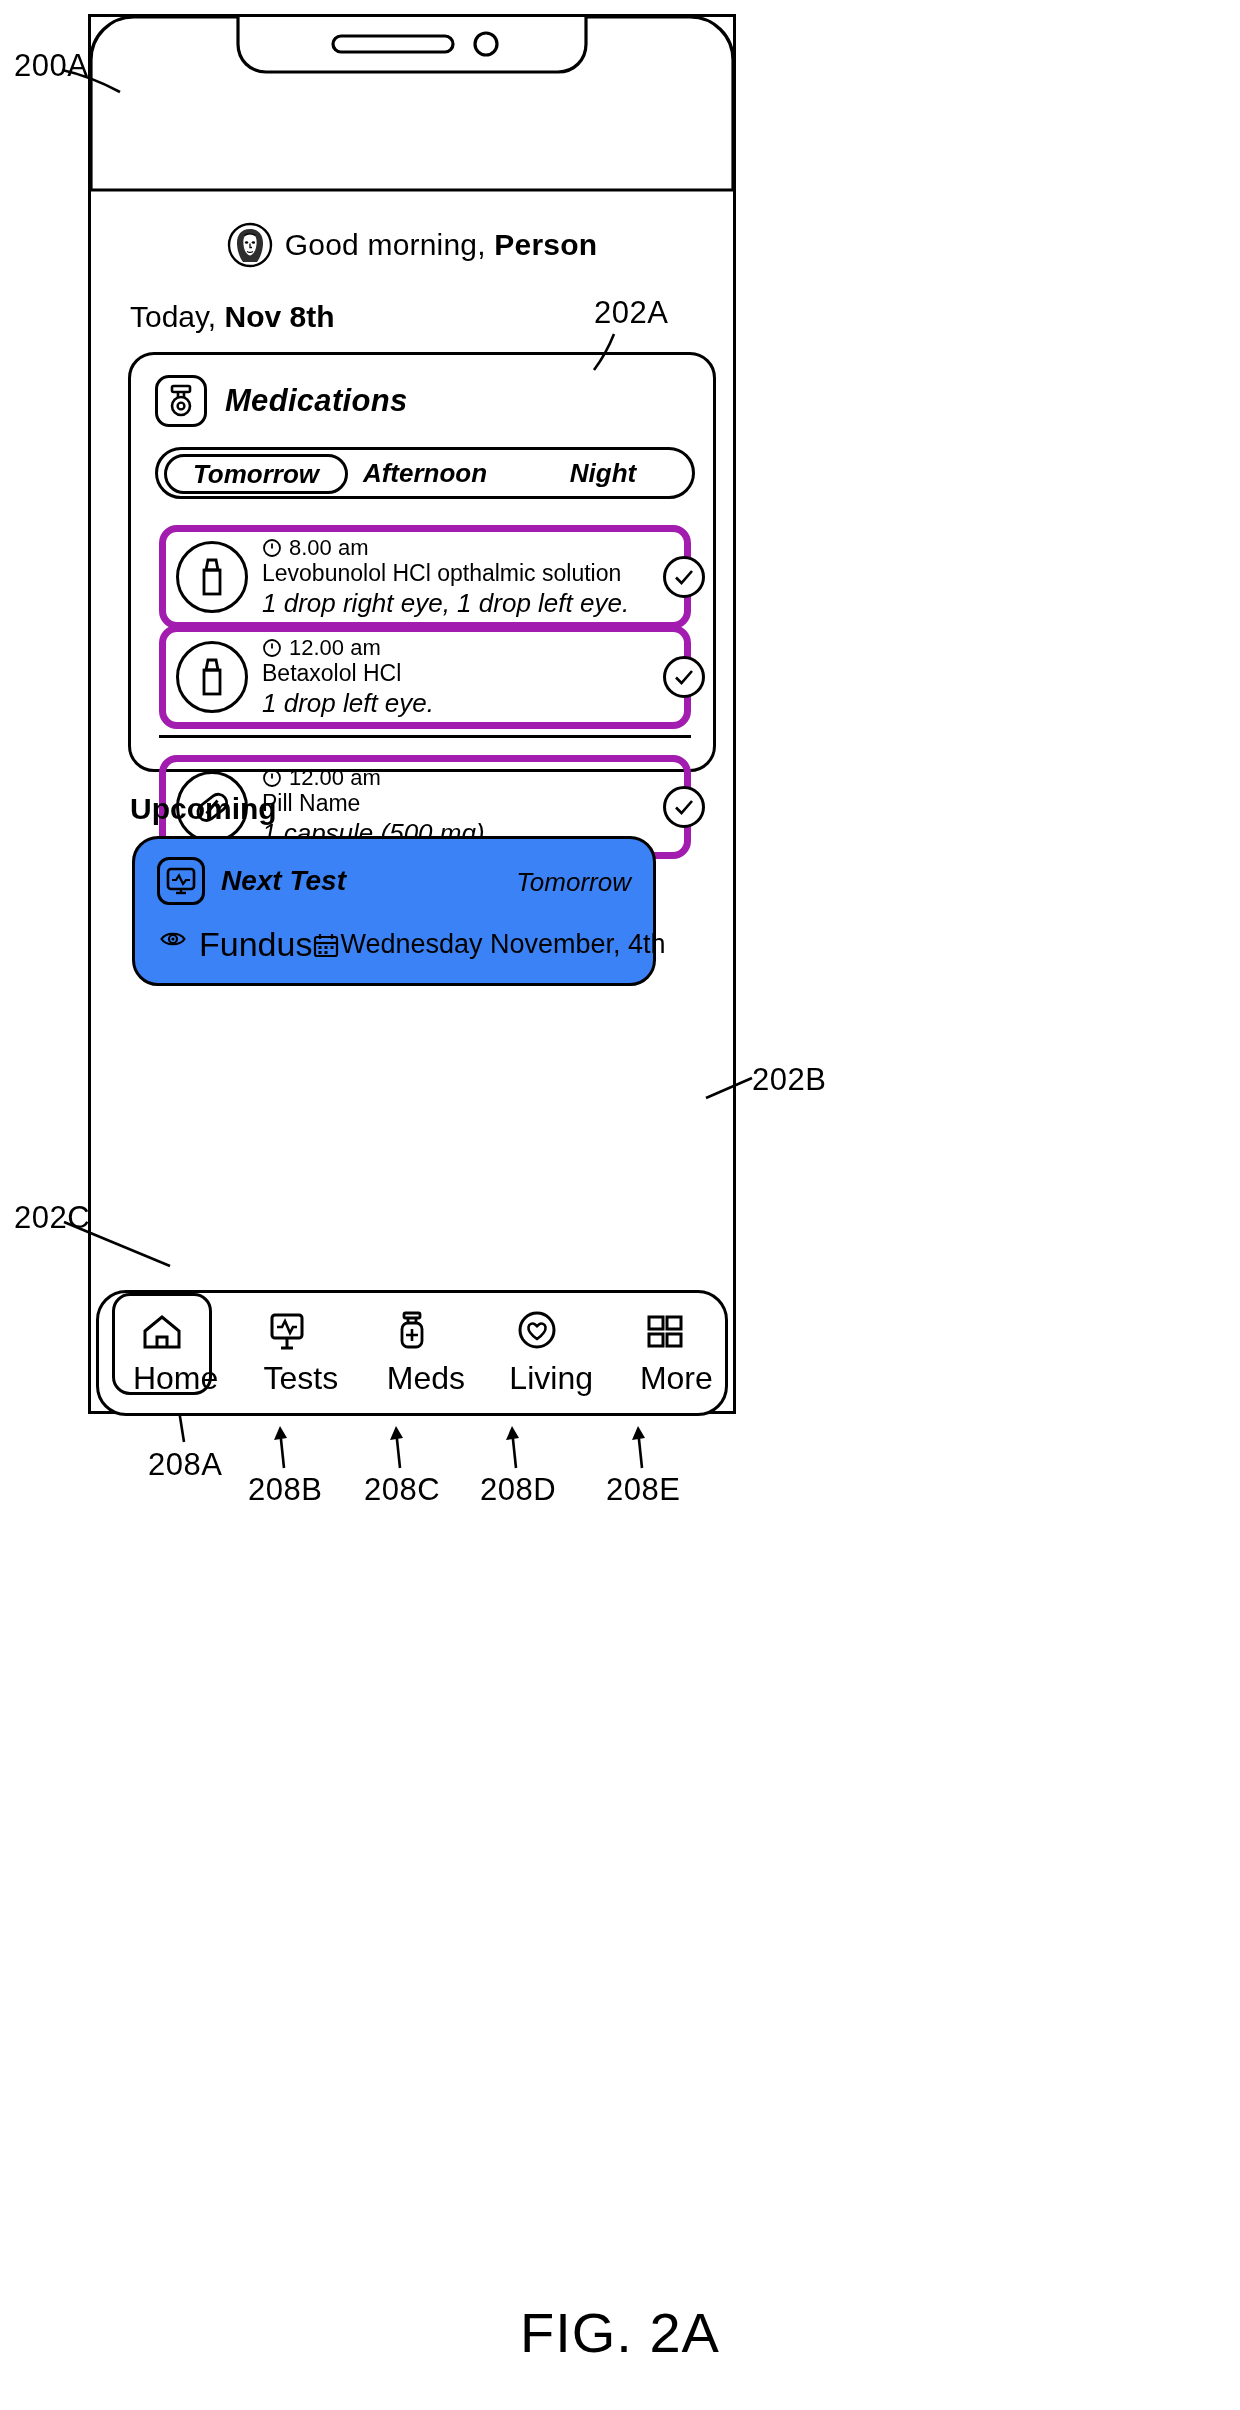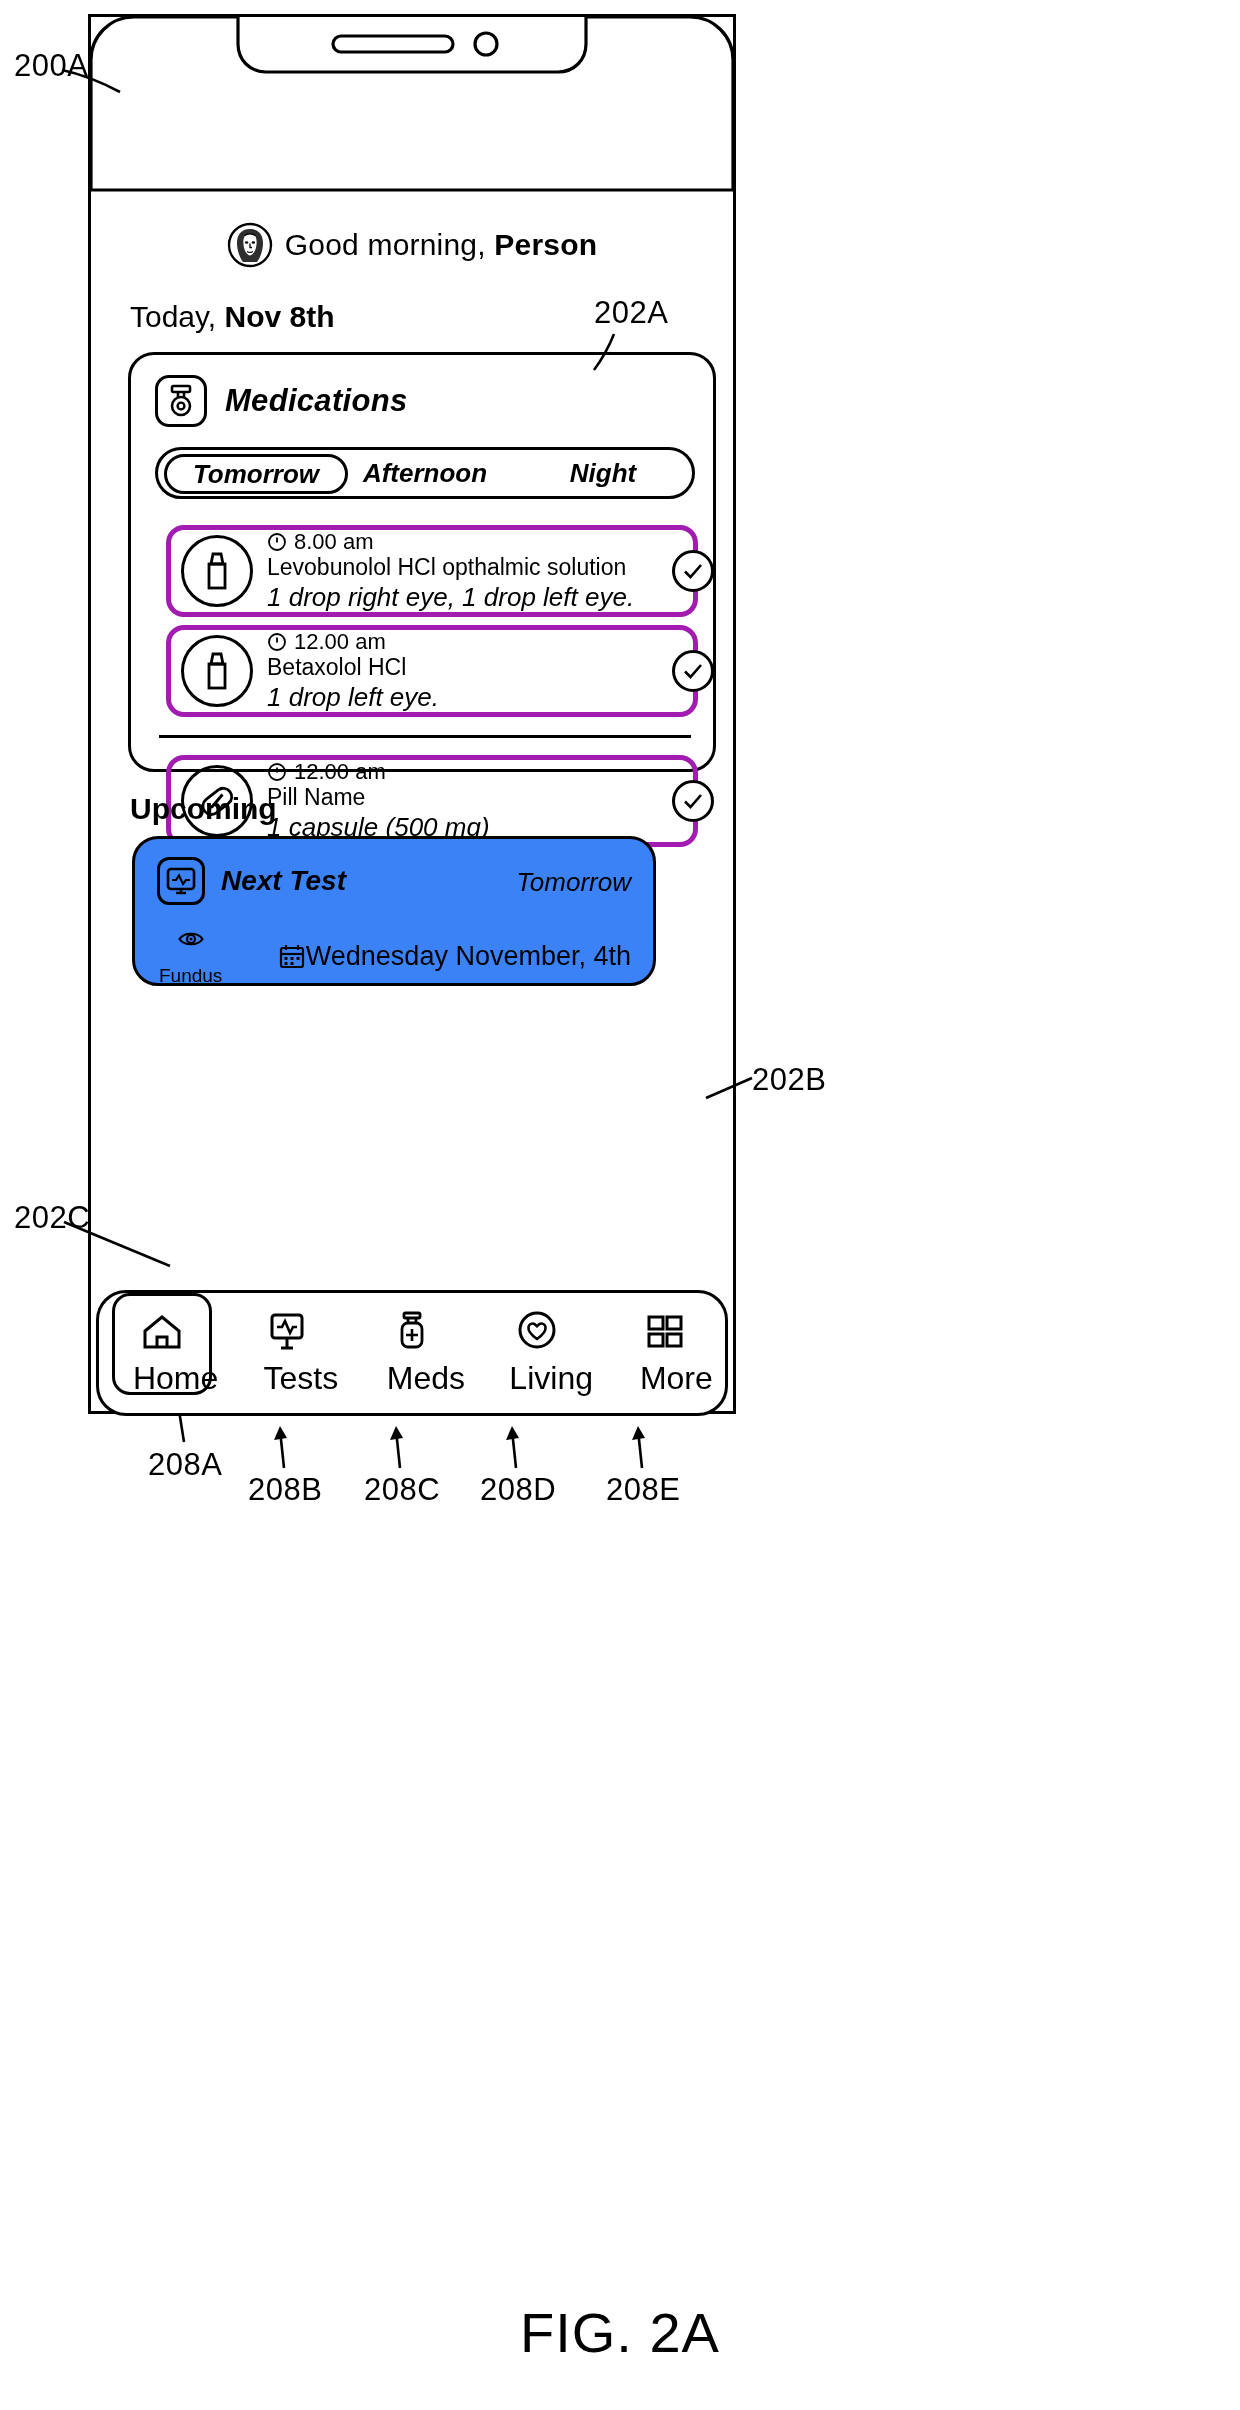--- a/index.html
+++ b/index.html
@@ -37,39 +37,39 @@
   .head-icon{width:52px;height:52px;border:3px solid #000;border-radius:14px;box-sizing:border-box;position:relative;}
   .card-title{font-size:31px;font-weight:bold;font-style:italic;white-space:nowrap;letter-spacing:.3px;}
 
   
   .seg{position:absolute;left:24px;top:92px;width:540px;height:52px;border:3px solid #000;border-radius:26px;box-sizing:border-box;display:flex;align-items:center;}
   .seg-item{flex:1;text-align:center;font-size:26px;font-weight:bold;font-style:italic;white-space:nowrap;}
   .seg-pill{position:absolute;left:6px;top:4px;width:184px;height:40px;border:3px solid #000;border-radius:22px;box-sizing:border-box;}
   .seg-pill-label{position:absolute;left:6px;top:4px;width:184px;height:40px;display:flex;align-items:center;justify-content:center;font-size:26px;font-weight:bold;font-style:italic;}
 
   
-  .med-row{position:absolute;left:35px;width:532px;height:92px;border:5px solid #a21caf;border-radius:18px;box-sizing:border-box;display:flex;align-items:center;}
+  .med-row{position:absolute;left:28px;width:532px;height:104px;border:7px solid #a21caf;border-radius:18px;box-sizing:border-box;display:flex;align-items:center;}
   .med-icon{width:72px;height:72px;flex:0 0 72px;margin-left:10px;border:3px solid #000;border-radius:50%;box-sizing:border-box;position:relative;}
   .med-text{flex:1;margin-left:14px;}
   .med-time{display:flex;align-items:center;gap:7px;font-size:22px;line-height:1.12;white-space:nowrap;}
   .med-name{font-size:23px;line-height:1.18;white-space:nowrap;}
   .med-dose{font-size:26px;font-style:italic;line-height:1.18;white-space:nowrap;}
   .med-check{width:42px;height:42px;flex:0 0 42px;margin-right:-21px;border:3px solid #000;border-radius:50%;box-sizing:border-box;background:#fff;position:relative;}
 
   .med-divider{position:absolute;left:28px;width:532px;height:3px;background:#000;}
 
   
   .upcoming-title{position:absolute;left:38px;top:592px;font-size:30px;font-weight:bold;}
   .up-card{position:absolute;left:40px;width:524px;border:3px solid #000;border-radius:26px;box-sizing:border-box;background:#3b82f6;}
   .up-head{position:absolute;left:22px;top:18px;display:flex;align-items:center;gap:16px;}
   .up-icon{width:48px;height:48px;border:3px solid #000;border-radius:12px;box-sizing:border-box;position:relative;}
   .up-title{font-size:28px;font-weight:bold;font-style:italic;white-space:nowrap;}
   .up-when{position:absolute;right:22px;top:28px;font-size:26px;font-style:italic;white-space:nowrap;}
   .up-body{position:absolute;left:24px;top:86px;right:22px;display:flex;align-items:center;justify-content:space-between;}
-  .up-left{display:flex;align-items:center;gap:12px;font-size:19px;white-space:nowrap;flex-direction:column;}
+  .up-left{display:flex;align-items:flex-start;gap:12px;font-size:34px;white-space:nowrap;}
   .up-right{display:flex;align-items:center;font-size:27px;white-space:nowrap;}
 
   
   .tabbar{position:absolute;left:96px;top:1290px;width:632px;height:126px;border:3px solid #000;border-radius:30px;box-sizing:border-box;background:#fff;display:flex;align-items:center;justify-content:space-around;z-index:6;}
   .tab{width:104px;display:flex;flex-direction:column;align-items:center;gap:7px;position:relative;}
   .tab-ico{width:52px;height:44px;position:relative;}
   .tab-label{font-size:32px;white-space:nowrap;margin-left:28px;}
   .tab.active .tab-box{position:absolute;left:50%;transform:translateX(-50%);top:-16px;width:100px;height:102px;border:3px solid #000;border-radius:18px;box-sizing:border-box;}
   .tab .tab-ico,.tab .tab-label{position:relative;z-index:2;}
 

